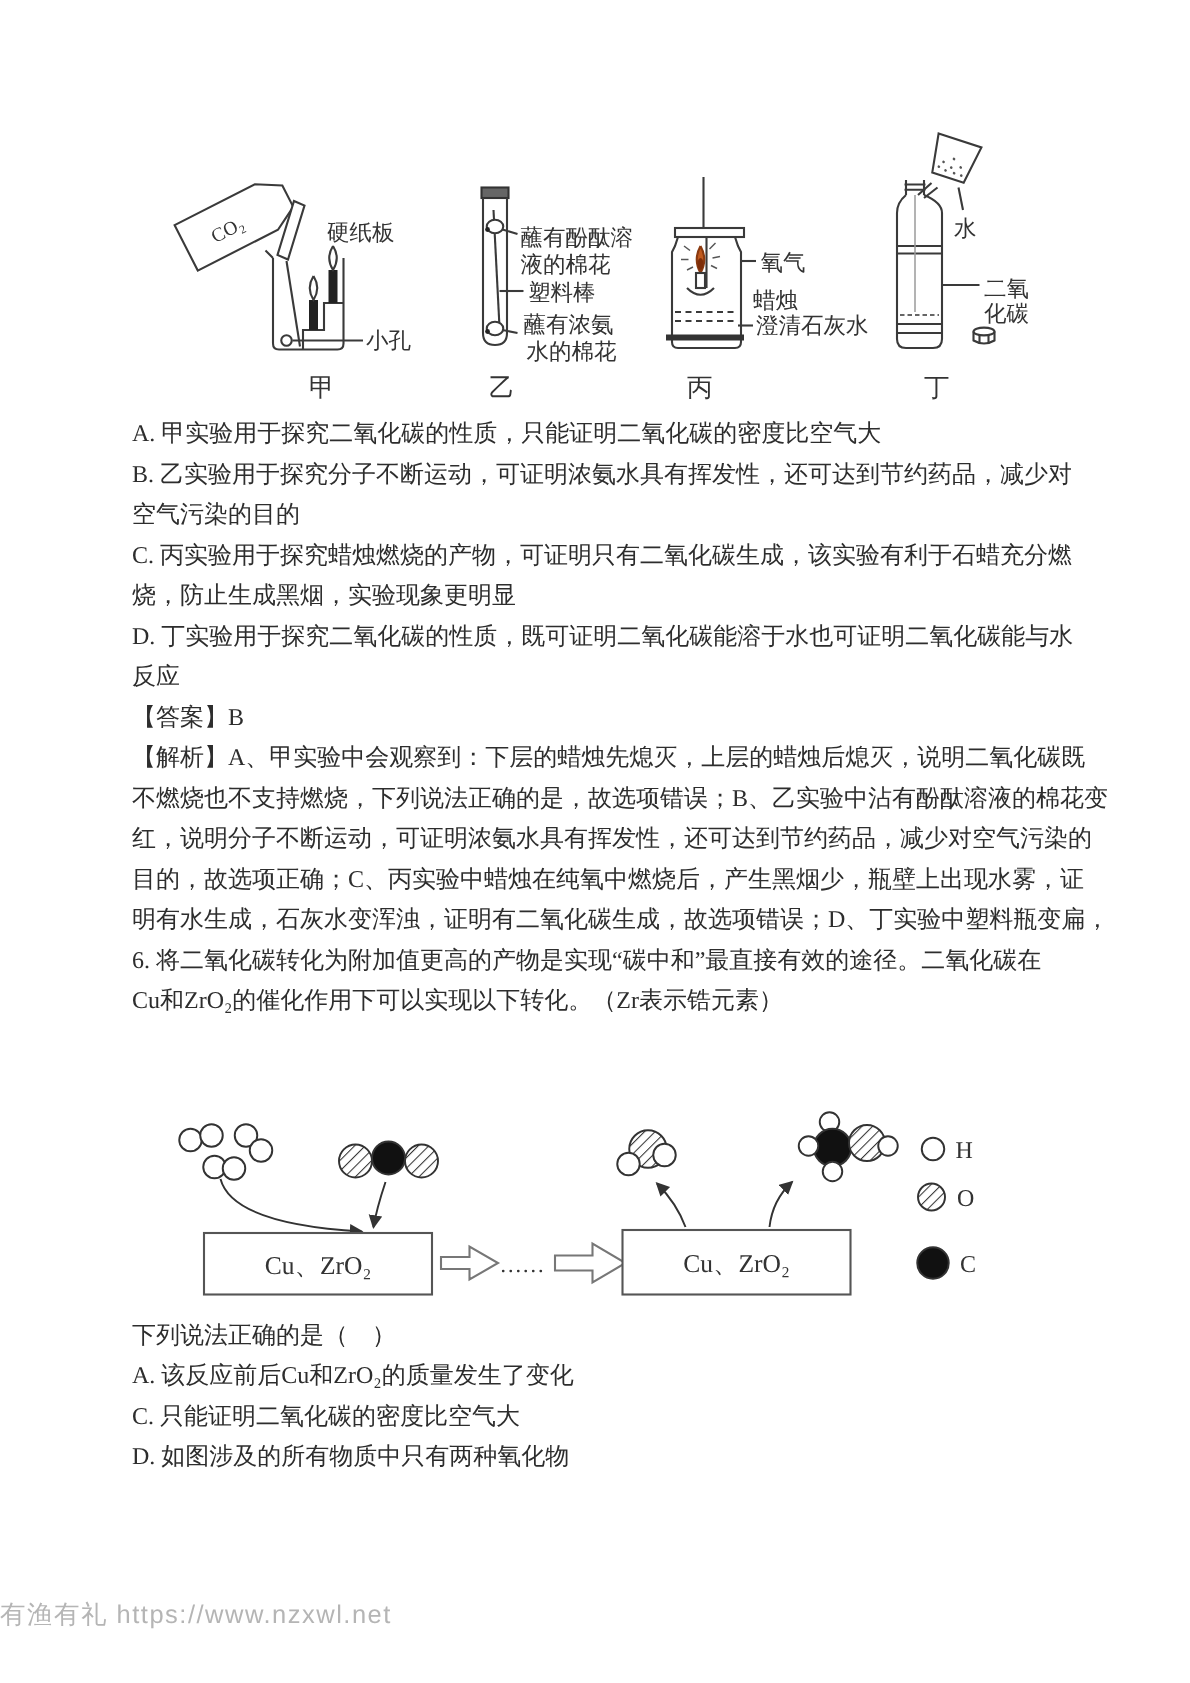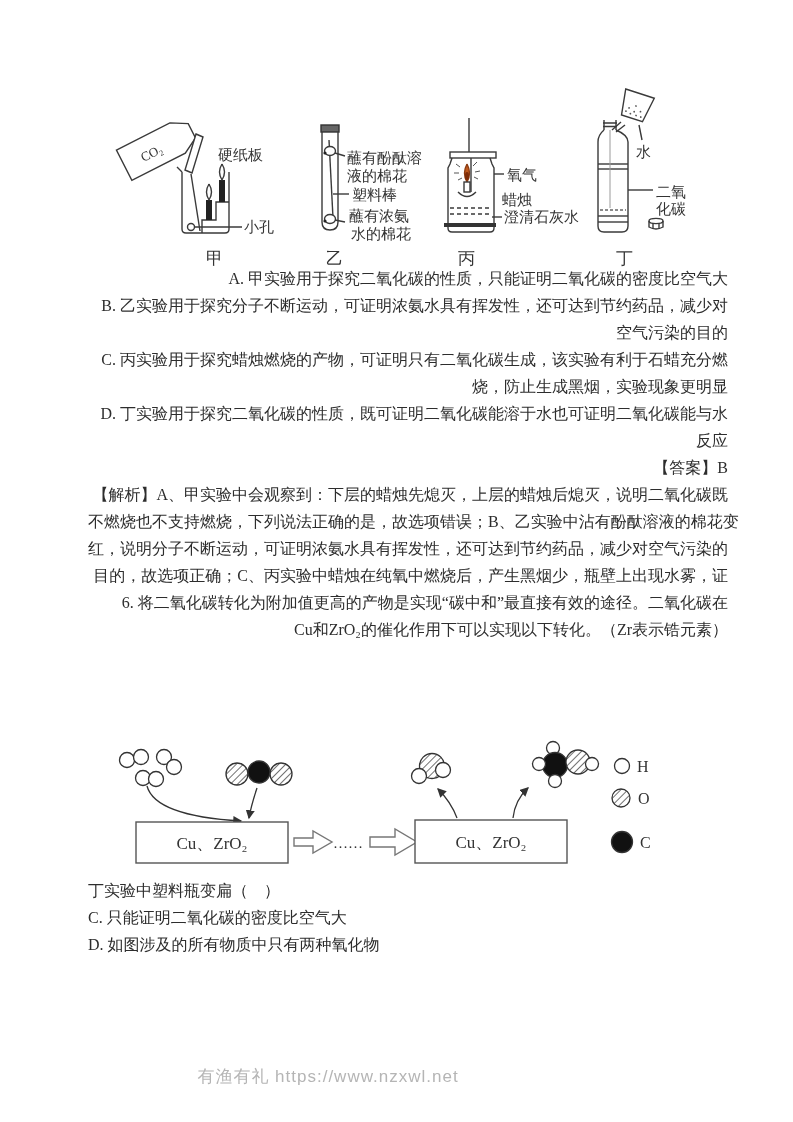--- a/index.html
+++ b/index.html
@@ -1,23 +1,23 @@
 <!DOCTYPE html>
 <html><head>
 <meta charset="utf-8">
 <style>
   html,body{margin:0;padding:0;background:#ffffff;}
   .page{position:relative;width:793px;height:1122px;background:#ffffff;overflow:hidden;
         font-family:"Liberation Serif","DejaVu Serif",serif;color:#2d2d2d;}
   .tline{font-size:16px;line-height:27px;height:27px;white-space:pre;color:#2d2d2d;}
-  #main-text{position:absolute;left:88px;top:265px;width:640px;text-align:right;}
+  #main-text{position:absolute;left:88px;top:276px;width:640px;}
   #bottom-text{position:absolute;left:88px;top:877px;width:640px;}
   #apparatus-svg{position:absolute;left:100px;top:80px;}
   #conversion-svg{position:absolute;left:85px;top:738px;}
-  #footer{position:absolute;left:0;top:1065px;width:656px;text-align:center;
+  #footer{position:absolute;left:0;top:1065px;width:656px;
           font-family:"Liberation Sans","DejaVu Sans",sans-serif;
           font-size:17px;color:#b5b5b5;letter-spacing:1px;}
   svg text{font-family:"Liberation Serif","DejaVu Serif",serif;fill:#333;}
   .lab15{font-size:15px;}
   .lab17{font-size:17px;}
 </style>
 </head>
 <body>
 
 <div class="page">
@@ -147,20 +147,21 @@
         <div class="tline">D. 丁实验用于探究二氧化碳的性质，既可证明二氧化碳能溶于水也可证明二氧化碳能与水</div>
         <div class="tline">反应</div>
       </div>
     <div class="tline">【答案】B</div>
     <div>
 
     <div class="tline">【解析】A、甲实验中会观察到：下层的蜡烛先熄灭，上层的蜡烛后熄灭，说明二氧化碳既</div>
         <div class="tline">不燃烧也不支持燃烧，下列说法正确的是，故选项错误；B、乙实验中沾有酚酞溶液的棉花变</div>
         <div class="tline">红，说明分子不断运动，可证明浓氨水具有挥发性，还可达到节约药品，减少对空气污染的</div>
         <div class="tline">目的，故选项正确；C、丙实验中蜡烛在纯氧中燃烧后，产生黑烟少，瓶壁上出现水雾，证</div>
+        <div class="tline">明有水生成，石灰水变浑浊，证明有二氧化碳生成，故选项错误；D、丁实验中塑料瓶变扁，</div>
       </div>
     <div>
 
     <div class="tline">6. 将二氧化碳转化为附加值更高的产物是实现“碳中和”最直接有效的途径。二氧化碳在</div>
         <div class="tline">Cu和ZrO₂的催化作用下可以实现以下转化。（Zr表示锆元素）</div>
       </div>
   </div>
 
   <svg id="conversion-svg" width="580" height="138" viewBox="0 0 580 138">
     <defs>
@@ -221,23 +222,24 @@
       <circle cx="537" cy="28" r="7.5" fill="#fff" stroke="#333" stroke-width="1.3"></circle>
       <text x="552" y="34" font-size="16" fill="#222">H</text>
       <circle cx="536" cy="60" r="9" fill="url(#hatch2)" stroke="#333" stroke-width="1.3"></circle>
       <text x="553" y="66" font-size="16" fill="#222">O</text>
       <circle cx="537" cy="104" r="10.5" fill="#111" stroke="#333" stroke-width="1.3"></circle>
       <text x="555" y="110" font-size="16" fill="#222">C</text>
     </g>
   </svg>
 
   <div id="bottom-text">
-    <div class="tline">丁实验中塑料瓶变扁（    ）</div>
-    <div>
-
+    <div class="tline">下列说法正确的是（    ）</div>
+    <div>
+
+    <div class="tline">A. 该反应前后Cu和ZrO₂的质量发生了变化</div>
         <div class="tline">C. 只能证明二氧化碳的密度比空气大</div>
         <div class="tline">D. 如图涉及的所有物质中只有两种氧化物</div>
       </div>
   </div>
 
   <div id="footer">有渔有礼 https://www.nzxwl.net</div>
 
 </div>
 
 </body></html>

